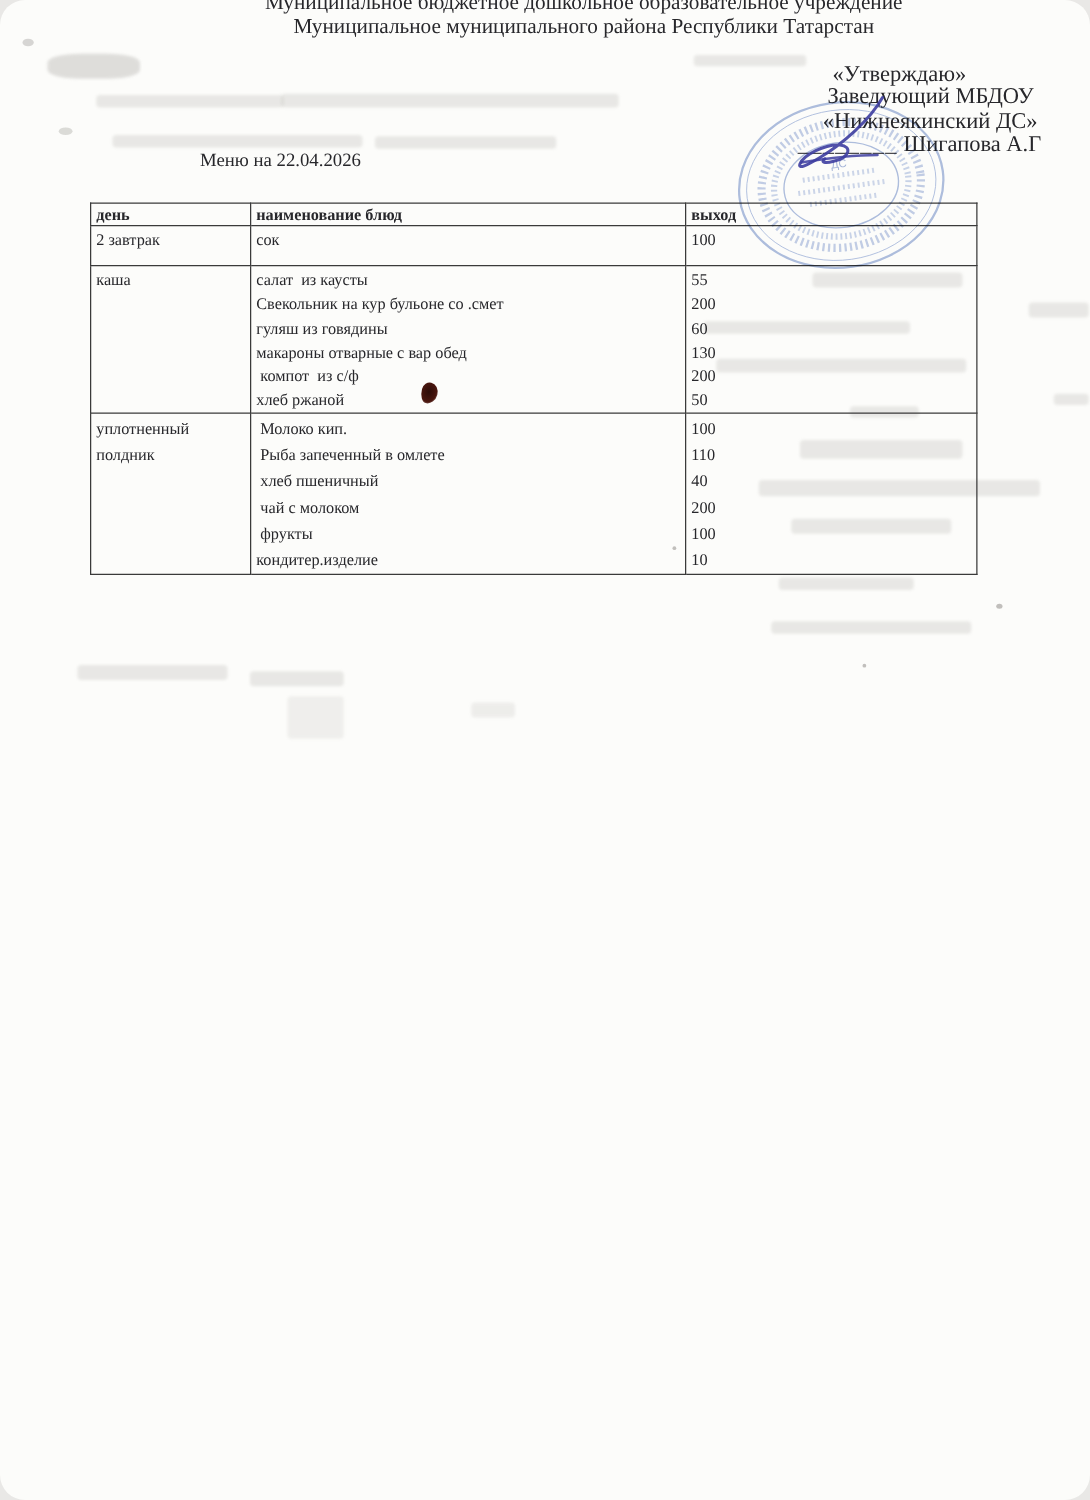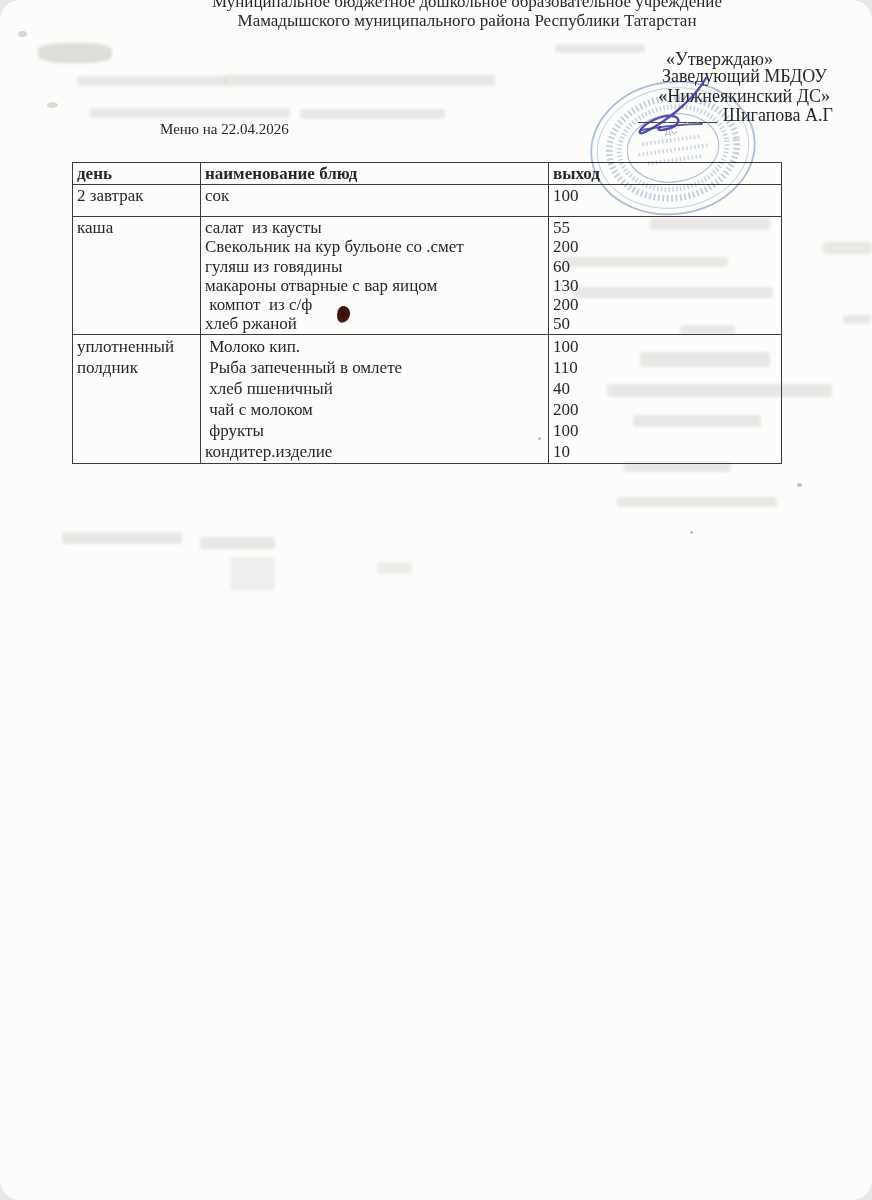--- a/index.html
+++ b/index.html
@@ -18,21 +18,21 @@
   .a1{top:49px;right:99px;}
   .a2{top:66px;right:45px;}
   .a3{top:86px;right:42px;}
   .a4{top:105px;right:39px;}
   .sig-line{letter-spacing:1px;color:#3a3a3e;}
   .menu-title{position:absolute;left:160px;top:121px;font-size:15px;}
   
   table.menu{position:absolute;left:72px;top:162px;width:709px;
     border-collapse:collapse;table-layout:fixed;z-index:2;}
   table.menu td{border:1.6px solid #3a3a3a;vertical-align:top;
-    padding:1px 2px 0 4px;font-size:17px;overflow:hidden;margin-left:21px;}
+    padding:1px 2px 0 4px;font-size:13px;overflow:hidden;margin-left:21px;}
   td.hdr{font-weight:bold;vertical-align:bottom;padding-bottom:2px;}
   .c-day{width:128px;}
   .c-dish{width:348px;}
   .c-out{width:233px;}
   .r1 td{height:63px;line-height:21px;}
   .r2 td{height:30px;vertical-align:middle;line-height:20px;}
   .r3 td{height:116px;line-height:19.3px;}
   .r4 td{height:127px;line-height:21.1px;}
   td.vbottom{vertical-align:bottom;}
   td.vbottom-pad{vertical-align:bottom;padding-bottom:21px;}
@@ -78,21 +78,21 @@
   <div class="g" style="left:230px;top:557px;width:45px;height:34px;opacity:.18;"></div>
   <div class="g" style="left:377px;top:562px;width:35px;height:12px;opacity:.2;"></div>
   <div class="speck" style="left:538px;top:437px;width:3px;height:3px;"></div>
   <div class="speck" style="left:797px;top:483px;width:5px;height:4px;"></div>
   <div class="speck" style="left:18px;top:31px;width:9px;height:6px;opacity:.35;"></div>
   <div class="speck" style="left:47px;top:102px;width:11px;height:6px;opacity:.3;"></div>
   <div class="speck" style="left:690px;top:531px;width:3px;height:3px;"></div>
 
   <div class="org-header">
     <div>Муниципальное бюджетное дошкольное образовательное  учреждение</div>
-    <div>Мамадышского муниципального района Республики Татарстан</div>
+    <div>Муниципальное муниципального района Республики Татарстан</div>
   </div>
 
   <div class="approve a1">«Утверждаю»</div>
   <div class="approve a2">Заведующий МБДОУ</div>
   <div class="approve a3">«Нижнеякинский ДС»</div>
   <div class="approve a4"><span class="sig-line">________</span><span> </span><span>Шигапова А.Г</span></div>
 
   <svg class="signature-svg" viewBox="0 0 120 78">
     <path d="M 98 10 C 88 28, 66 47, 48 58 C 38 64, 30 68, 32 63 C 35 56, 52 47, 64 48 C 74 49, 72 58, 59 61 C 52 63, 48 62, 52 59" fill="none" stroke="#3d3da0" stroke-width="2.4" stroke-linecap="round" opacity="0.9"></path>
     <path d="M 33 62 C 57 58, 80 56, 94 56" fill="none" stroke="#3d3da0" stroke-width="2" stroke-linecap="round" opacity="0.85"></path>
@@ -139,21 +139,21 @@
     </tr>
 
     <tr class="r3">
       <td class="vbottom">
         <div class="line">каша</div>
       </td>
       <td>
         <div class="line">салат  из каусты</div>
         <div class="line">Свекольник на кур бульоне со .смет</div>
         <div class="line">гуляш из говядины</div>
-        <div class="line">макароны отварные с вар яицом</div>
+        <div class="line">макароны отварные с вар обед</div>
         <div class="line"> компот  из с/ф</div>
         <div class="line">хлеб ржаной</div>
       </td>
       <td>
         <div class="line">55</div>
         <div class="line">200</div>
         <div class="line">60</div>
         <div class="line">130</div>
         <div class="line">200</div>
         <div class="line">50</div>

